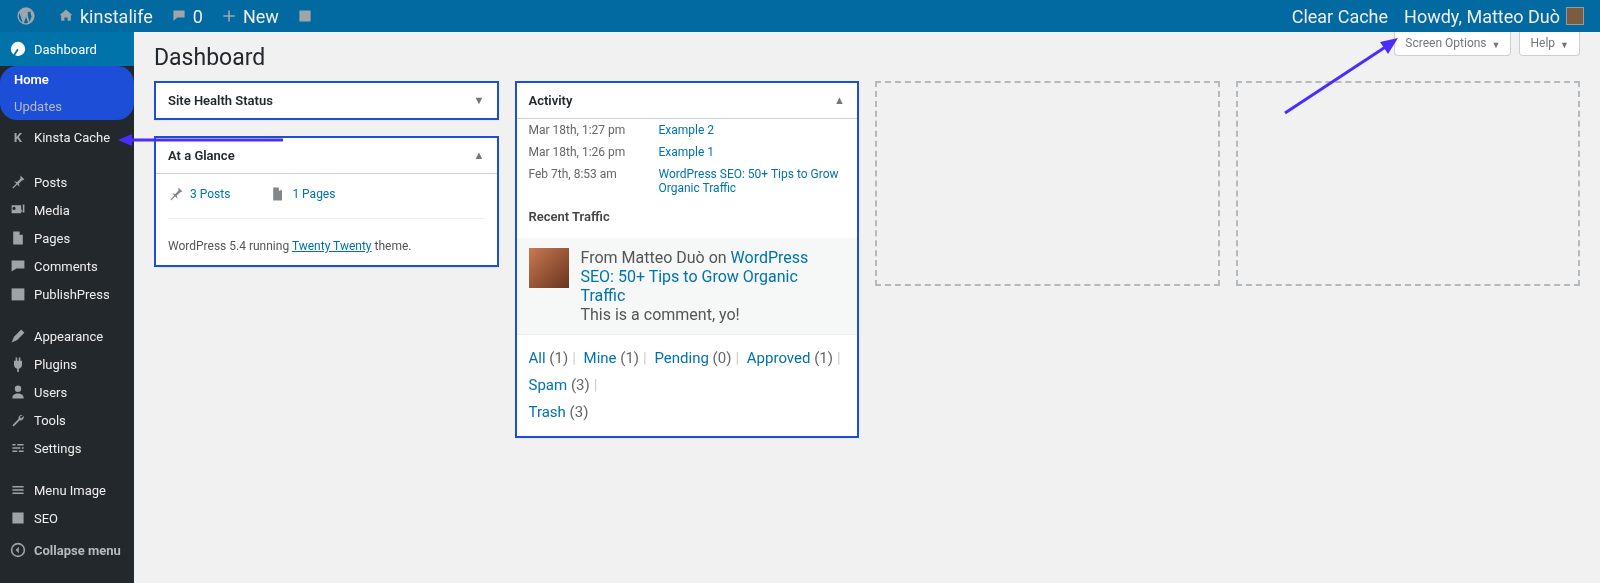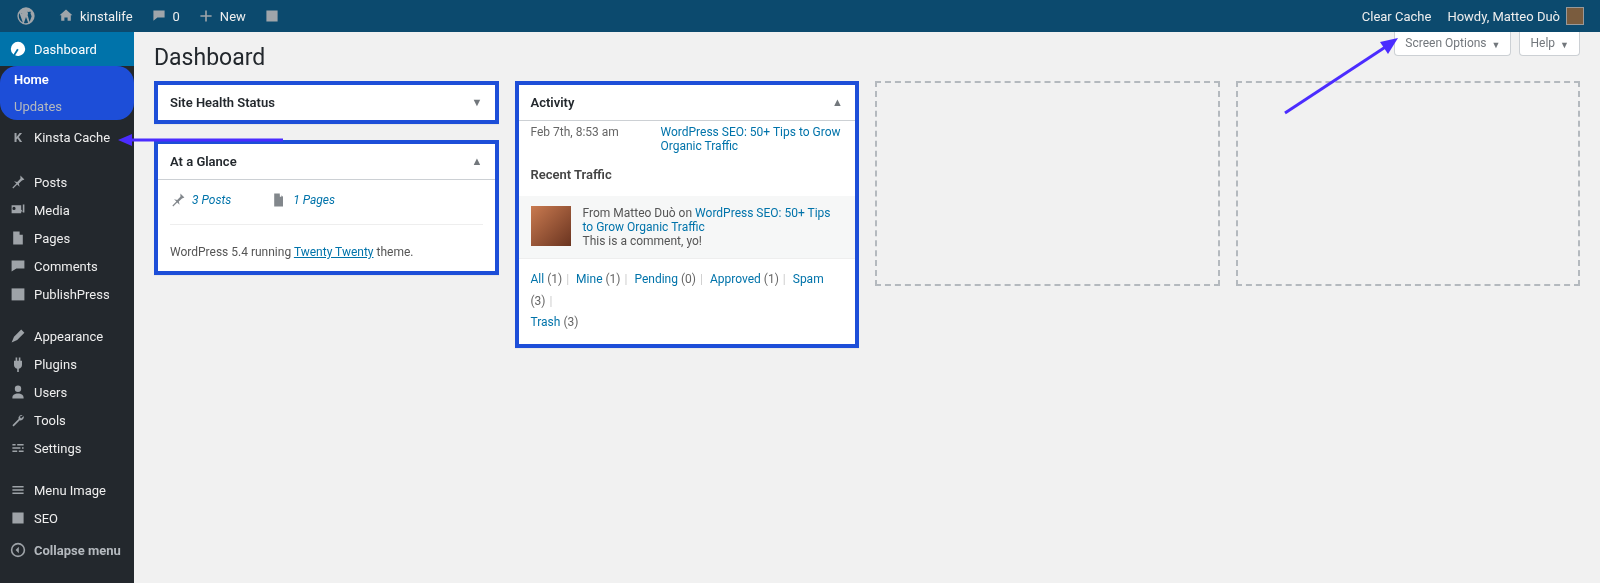--- a/index.html
+++ b/index.html
@@ -1,19 +1,19 @@
 <!DOCTYPE html>
 <html><head>
 <meta charset="utf-8">
 <style>
   * { box-sizing: border-box; margin: 0; padding: 0; }
   body { font-family: -apple-system, BlinkMacSystemFont, "Segoe UI", Roboto, Helvetica, Arial, sans-serif; font-size: 13px; background: #f1f1f1; color: #444; width: 1600px; height: 583px; overflow: hidden; }
 
   
-  #adminbar { position: relative; height: 32px; background: #0c4a6e; color: #b4b9be; display: flex; align-items: flex-start; padding: 0 8px; font-size: 13px; }
+  #adminbar { position: relative; height: 32px; background: #0369a1; color: #b4b9be; display: flex; align-items: flex-start; padding: 0 8px; font-size: 18px; }
   #adminbar .ab-item { display: flex; align-items: center; padding: 0 8px; height: 32px; color: #eee; cursor: pointer; }
   #adminbar .ab-item .icon { width: 20px; height: 20px; display: flex; align-items: center; justify-content: center; fill: #a0a5aa; color: #a0a5aa; margin-right: 4px; }
   #adminbar .right { margin-left: auto; display: flex; align-items: center; }
   #adminbar .avatar { width: 18px; height: 18px; background: #7a5c3e; margin-left: 6px; border: 1px solid #999; }
 
   
   #sidebar { position: absolute; top: 32px; left: 0; width: 134px; bottom: 0; background: #23282d; color: #eee; }
   #sidebar .menu-item { display: flex; align-items: center; height: 28px; padding: 0 8px; color: #eee; font-size: 13px; cursor: pointer; }
   #sidebar .menu-item.top { height: 34px; }
   #sidebar .menu-item .micon { width: 20px; height: 20px; display: flex; align-items: center; justify-content: center; margin-right: 6px; fill: #9ea3a8; color: #9ea3a8; }
@@ -35,44 +35,44 @@
   #screen-meta-links { position: absolute; top: 32px; right: 20px; display: flex; gap: 8px; z-index: 5; }
   .screen-tab { background: #fff; border: 1px solid #ccd0d4; border-top: none; border-radius: 0 0 4px 4px; padding: 4px 10px 5px; font-size: 12px; color: #72777c; cursor: pointer; display: flex; align-items: flex-end; }
   .screen-tab .tri { margin-left: 5px; font-size: 9px; color: #72777c; }
 
   
   .cols { display: flex; gap: 16px; margin-top: 4px; }
   .col { flex: 1; min-width: 0; display: flex; flex-direction: column; gap: 16px; }
   .dashed-box { border: 2px dashed #b4b9be; height: 205px; }
 
   
-  .postbox { background: #fff; border: 4px solid #1d4ed8; box-shadow: 0 1px 1px rgba(0,0,0,.04); }
+  .postbox { background: #fff; border: 2px solid #1d4ed8; box-shadow: 0 1px 1px rgba(0,0,0,.04); }
   .postbox .handle { display: flex; align-items: center; justify-content: space-between; padding: 10px 12px; border-bottom: 1px solid #ccd0d4; font-size: 13px; font-weight: 600; color: #23282d; cursor: move; }
   .postbox .handle.noborder { border-bottom: none; }
   .postbox .toggle { color: #72777c; font-size: 11px; cursor: pointer; }
   .postbox .inside { padding: 12px; font-size: 12px; color: #555; }
 
   
   .glance-grid { display: flex; gap: 40px; padding-bottom: 6px; }
-  .glance-item { display: flex; align-items: center; gap: 6px; color: #0073aa; font-style: italic; }
+  .glance-item { display: flex; align-items: center; gap: 6px; color: #0073aa; }
   .glance-item .gicon { fill: #82878c; color: #82878c; width: 16px; height: 16px; }
   .glance-comment { display: flex; align-items: center; gap: 6px; color: #0073aa; padding-top: 8px; }
   .version-line { border-top: 1px solid #eee; margin-top: 10px; padding-top: 20px; color: #555; }
   .version-line a { color: #0073aa; text-decoration: underline; }
 
   
   .act-sect-title { font-weight: 600; padding: 10px 12px 4px; font-size: 13px; }
   .act-pub-row { display: flex; padding: 4px 12px; font-size: 12px; }
   .act-pub-row .date { width: 130px; color: #666; }
   .act-pub-row .link { color: #0073aa; }
   .act-comments { background: #f6f7f7; margin-top: 10px; padding: 10px 12px; display: flex; gap: 12px; position: relative; }
   .act-comments .avatar { width: 40px; height: 40px; background: linear-gradient(135deg,#c97a50,#6a3420); flex-shrink: 0; }
-  .act-comments .cbody { font-size: 12px; color: #555; }
+  .act-comments .cbody { font-size: 16px; color: #555; }
   .act-comments .cbody a { color: #0073aa; }
-  .cmt-filters { border-top: 1px solid #eee; padding: 10px 12px; font-size: 12px; color: #666; line-height: 1.8; }
+  .cmt-filters { border-top: 1px solid #eee; padding: 10px 12px; font-size: 15px; color: #666; line-height: 1.8; }
   .cmt-filters a { color: #0073aa; }
   .cmt-filters .sep { color: #ccc; padding: 0 4px; }
 
   a { text-decoration: none; }
 
   
   .arrow { position: absolute; pointer-events: none; z-index: 20; }
 </style>
 </head>
 <body>
@@ -316,20 +316,28 @@
       </div>
     </div>
 
     <div class="col">
       <div class="postbox">
         <div class="handle">
           <span>Activity</span>
           <span class="toggle">▲</span>
         </div>
 
+        <div class="act-pub-row">
+          <span class="date">Mar 18th, 1:27 pm</span>
+          <a class="link">Example 2</a>
+        </div>
+        <div class="act-pub-row">
+          <span class="date">Mar 18th, 1:26 pm</span>
+          <a class="link">Example 1</a>
+        </div>
         <div class="act-pub-row" style="align-items:flex-start;">
           <span class="date">Feb 7th, 8:53 am</span>
           <a class="link" style="flex:1">WordPress SEO: 50+ Tips to Grow Organic Traffic</a>
         </div>
 
         <div class="act-sect-title">Recent Traffic</div>
         <div class="act-comments">
           <div class="avatar"></div>
           <div class="cbody">
             <div>

